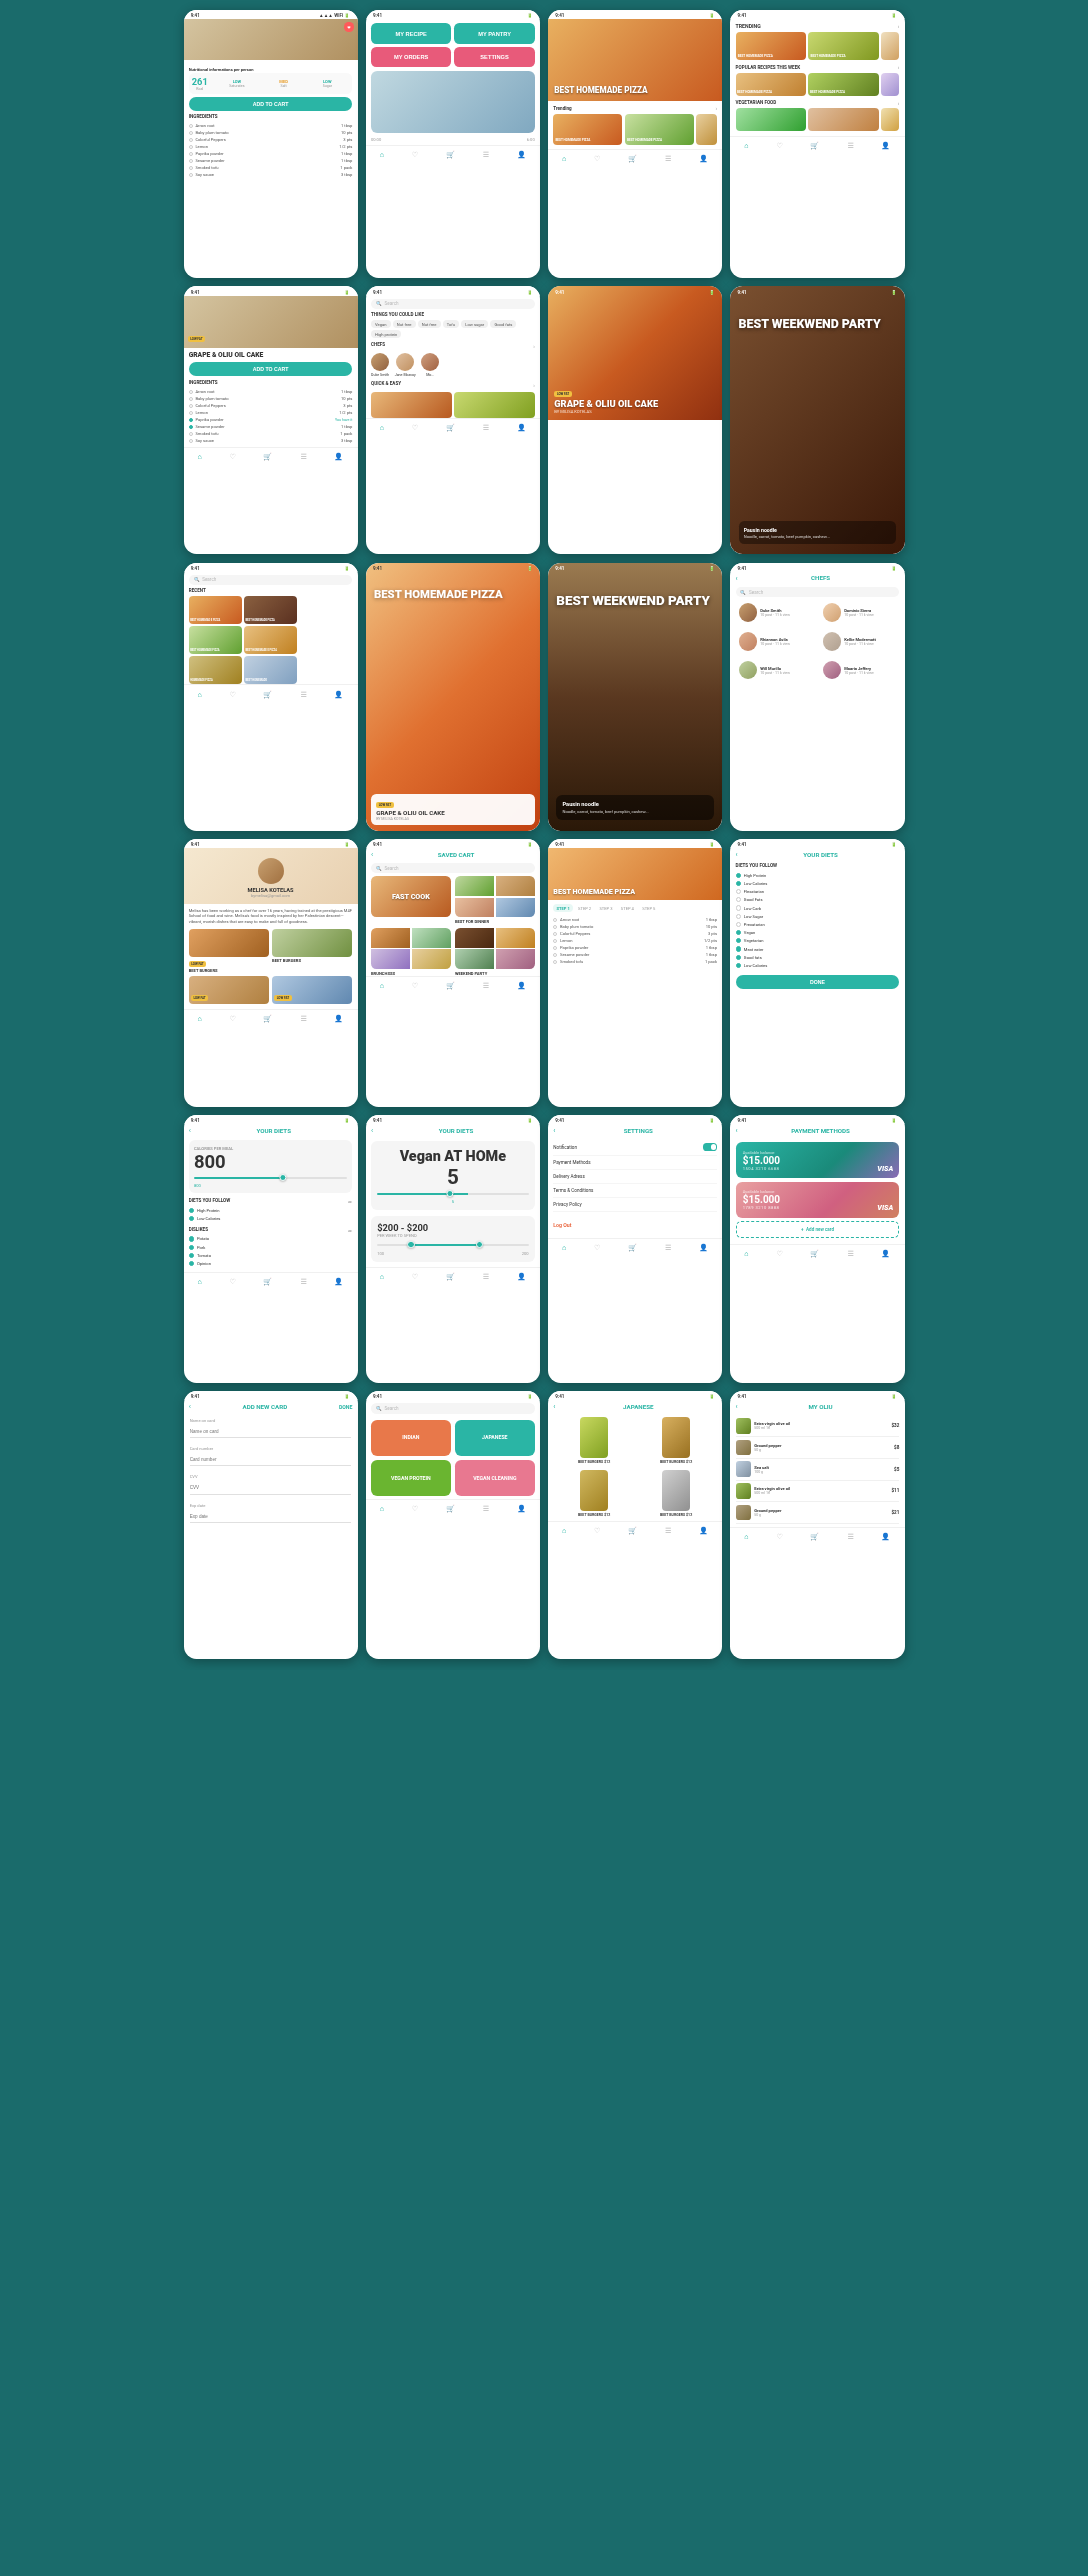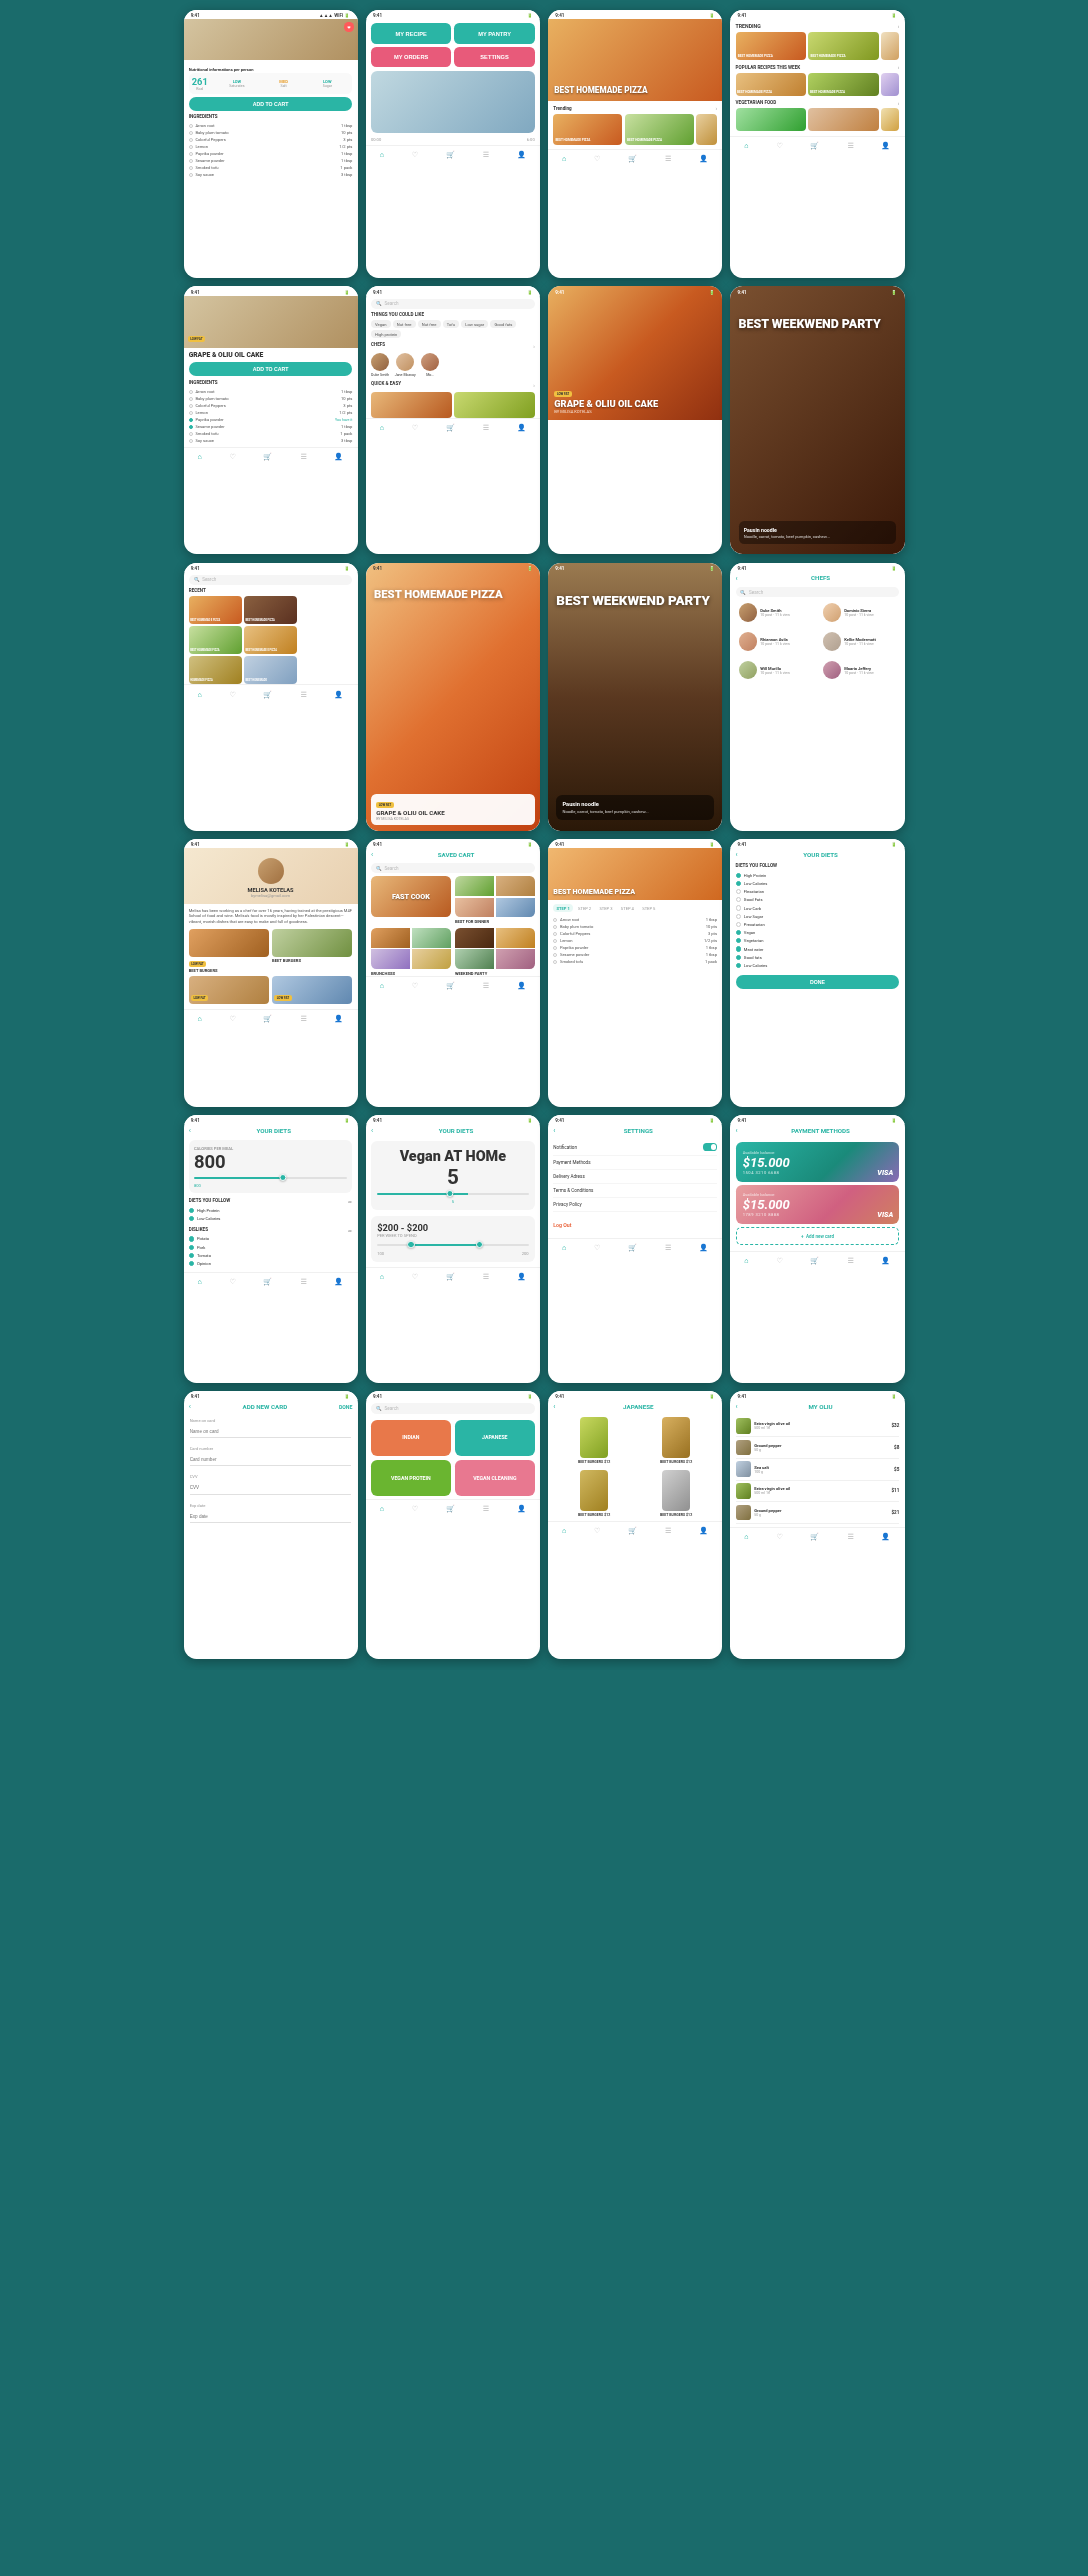--- a/index.html
+++ b/index.html
@@ -151,21 +151,21 @@
     .card-visual {
       border-radius: 6.2px;
       padding: 7.2px;
       margin: 3.1px 0;
       position: relative;
       overflow: hidden;
       min-height: 36px;
     }
     .card-teal { background: linear-gradient(135deg, #2ab5a5 0%, #1a8a7a 60%, #8a6ab5 100%); }
     .card-pink { background: linear-gradient(135deg, #e8a0a0 0%, #d06080 60%, #d08060 100%); }
-    .card-amount { font-size: 13px; font-weight: 700; color: #fff; font-style: italic; }
+    .card-amount { font-size: 10px; font-weight: 700; color: #fff; }
     .card-num { font-size: 4.1px; color: rgba(255,255,255,0.8); letter-spacing: 0.5px; }
     .visa-text { position: absolute; bottom: 5.2px; right: 6.2px; font-size: 7.2px; font-weight: 900; color: #fff; font-style: italic; }
     .cart-item {
       display: flex;
       align-items: center;
       gap: 3.1px;
       padding: 2.6px 0;
       border-bottom: 0.5px solid #f0f0f0;
     }
     .cart-img { width: 15.5px; height: 15.5px; border-radius: 3.1px; background: linear-gradient(135deg, #e8c080 0%, #c08020 100%); flex-shrink: 0; }

